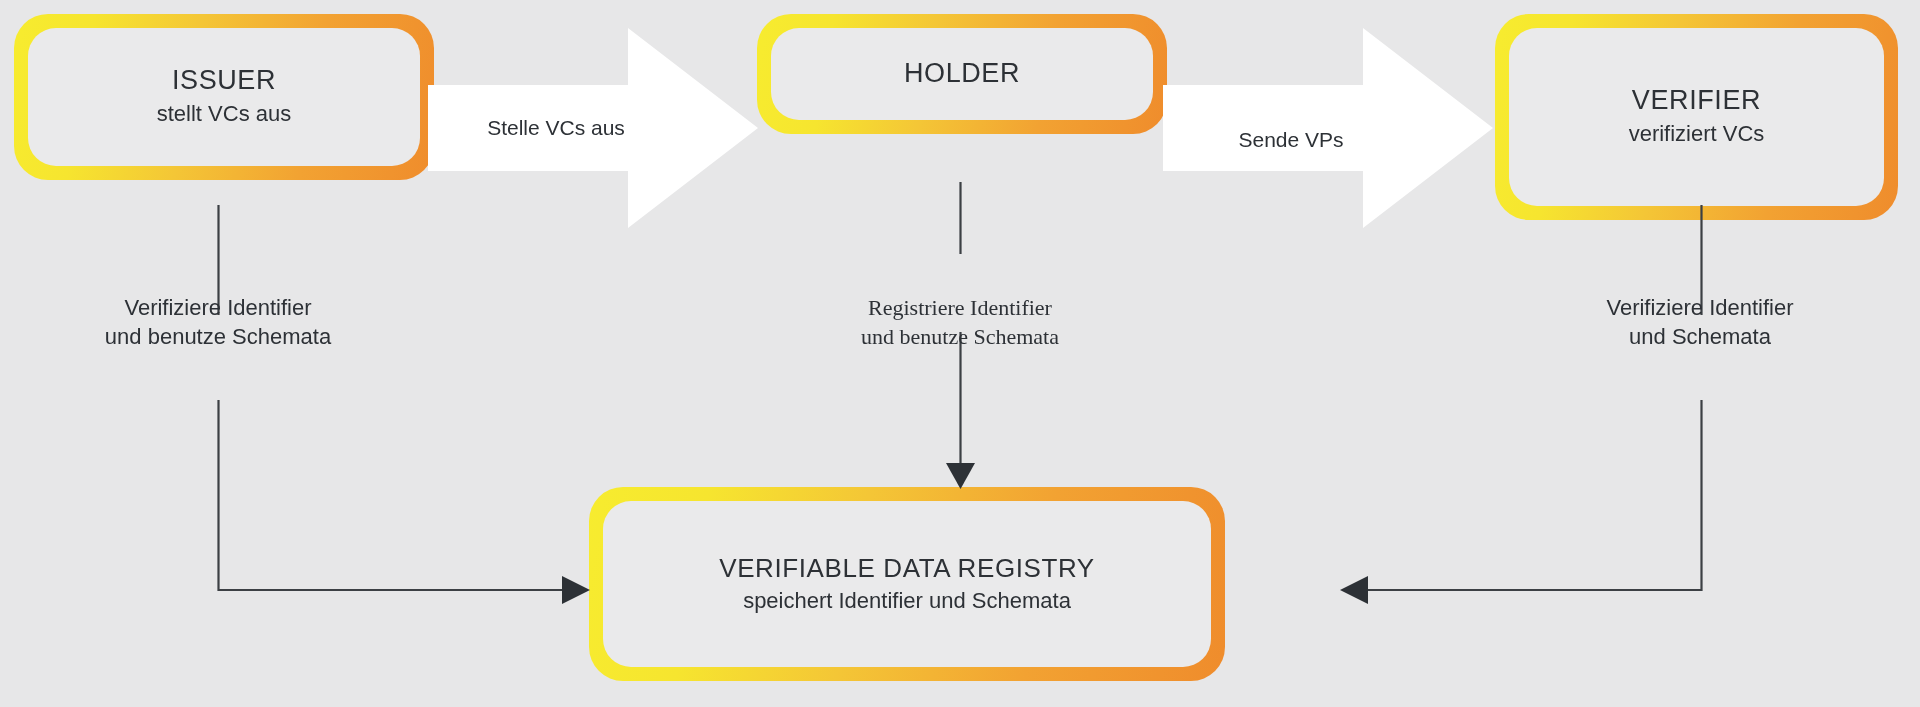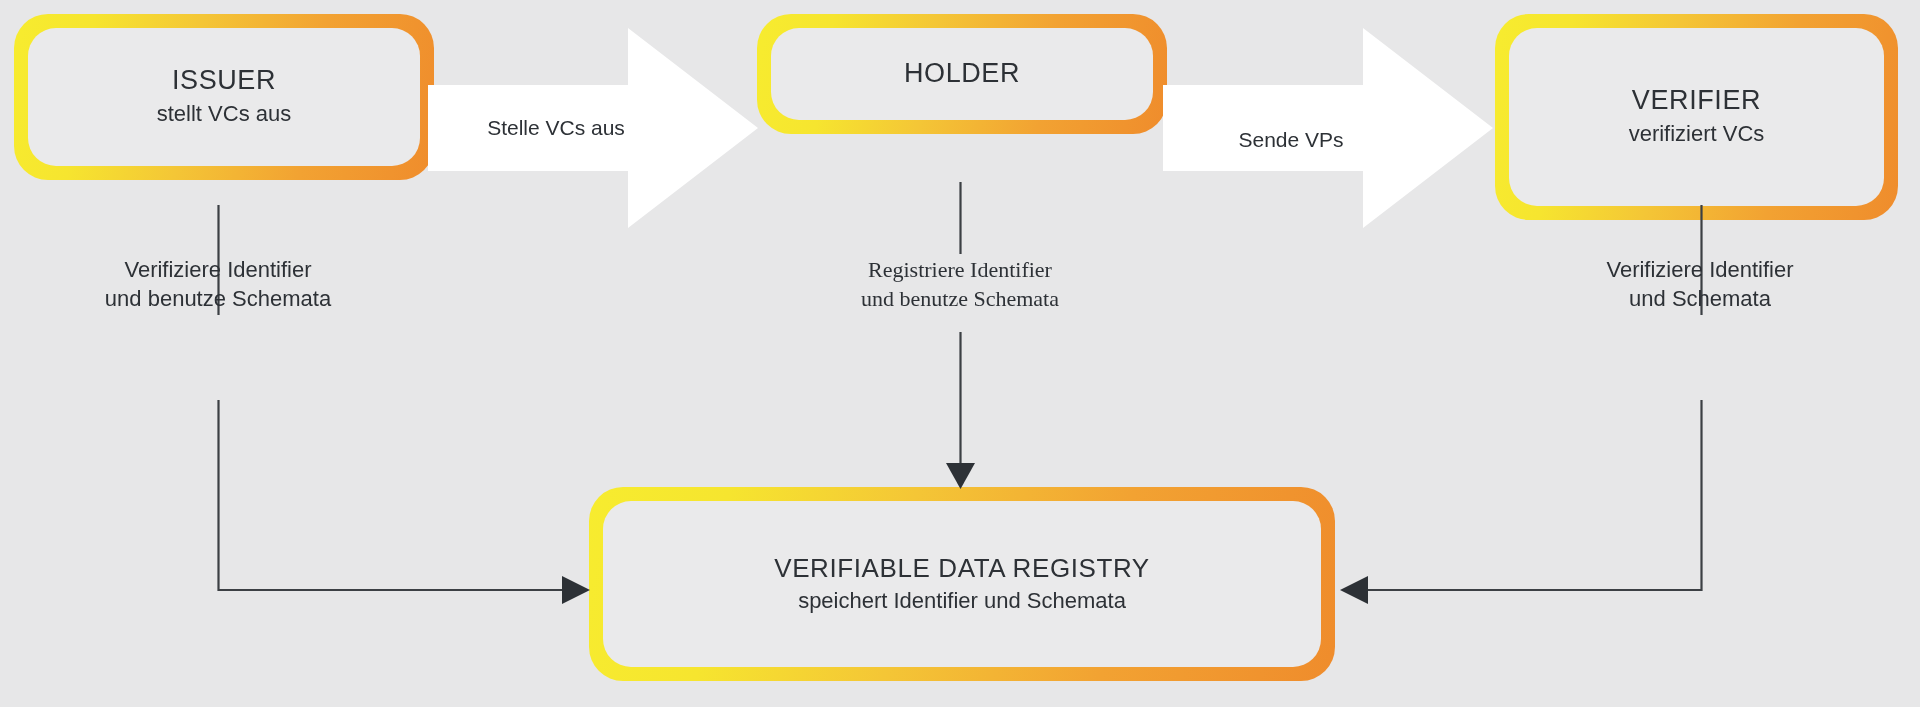--- a/index.html
+++ b/index.html
@@ -48,21 +48,21 @@
     font-size: 22px;
     line-height: 1.3;
     margin-top: 3px;
     font-weight: 400;
     white-space: pre-line;
   }
 
   #node-issuer   { left: 14px;   top: 14px;  width: 420px; height: 166px; }
   #node-holder   { left: 757px;  top: 14px;  width: 410px; height: 120px; }
   #node-verifier { left: 1495px; top: 14px;  width: 403px; height: 206px; }
-  #node-registry { left: 589px;  top: 487px; width: 746px; height: 194px; }
+  #node-registry { left: 589px;  top: 487px; width: 636px; height: 194px; }
 
   #node-registry .node-title { font-size: 26px; }
   #node-registry .node-sub   { font-size: 22px; }
 
   
   .block-arrow {
     position: absolute;
     display: block;
   }
   .block-arrow-label {
@@ -76,20 +76,21 @@
 
   
   .connector { position: absolute; }
   .caption {
     position: absolute;
     color: #2d3136;
     font-size: 22px;
     line-height: 1.32;
     text-align: center;
     white-space: pre-line;
+    margin-top: 38px;
   }
 </style>
 </head>
 <body>
 
 <div id="canvas">
 
   <div class="node" id="node-issuer">
     <div class="node-inner">
       <div class="node-title">ISSUER</div>

